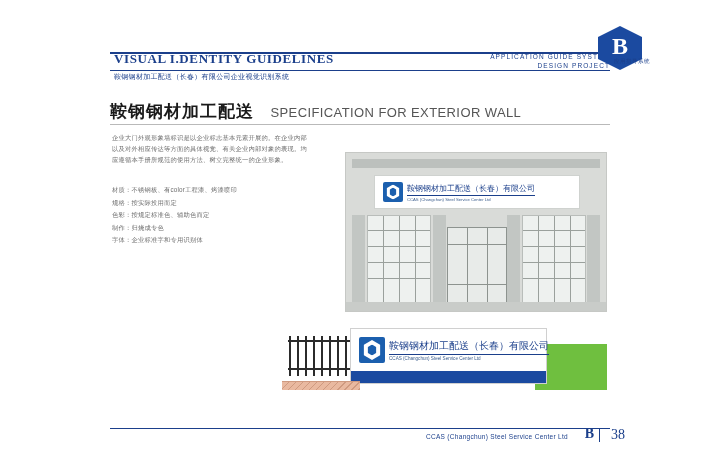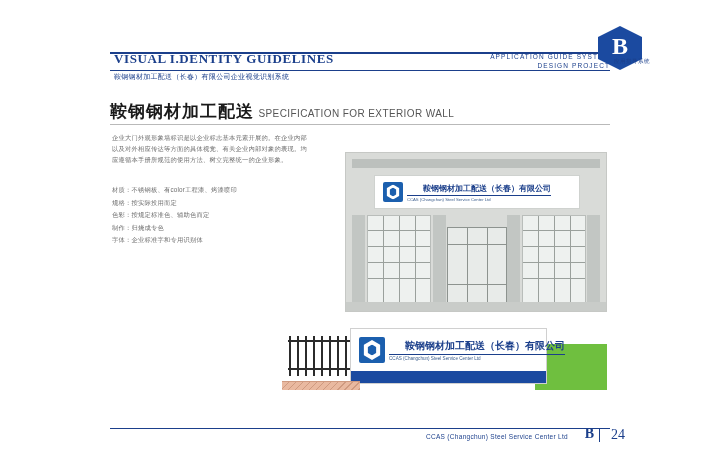--- a/index.html
+++ b/index.html
@@ -103,23 +103,23 @@
     left: 110px; top: 100px;
     white-space: nowrap;
   }
   #sec-title-cn {
     font-size: 17px;
     font-weight: bold;
     color: #1a1a1a;
     letter-spacing: 1px;
   }
   #sec-title-en {
-    font-size: 10px;
+    font-size: 13px;
     color: #555555;
-    margin-left: 0;
+    margin-left: 12px;
     letter-spacing: 0.4px;
   }
   #sec-rule {
     position: absolute;
     left: 110px; top: 124px;
     width: 500px; height: 1px;
     background: #b9b9b9;
   }
 
   
@@ -219,24 +219,23 @@
   }
   .lk-mark .hexin2 {
     position: absolute;
     left: 50%; top: 50%;
     transform: translate(-50%, -50%);
     background: #1b5fae;
     clip-path: polygon(50% 0%, 100% 25%, 100% 75%, 50% 100%, 0% 75%, 0% 25%);
   }
   .lk-text { margin-left: 4px; }
   .lk-cn {
-    font-weight: bold;
-    color: #1b3f8b;
-    white-space: nowrap;
-    margin-left: 16px;
+    font-weight: normal;
+    color: #1b3f8b;
+    white-space: nowrap;
   }
   .lk-en {
     color: #3a5c8c;
     white-space: nowrap;
   }
   .lk-sep {
     background: #1b3f8b;
     height: 1px;
     margin: 1px 0;
   }
@@ -467,15 +466,15 @@
     </div>
 
     <div class="base"></div>
     <div class="hatch"></div>
   </div>
 
   <div id="footer-rule"></div>
   <div id="footer-text">CCAS (Changchun) Steel Service Center Ltd</div>
   <div id="footer-sec">B</div>
   <div id="footer-bar"></div>
-  <div id="footer-page">24</div>
+  <div id="footer-page">38</div>
 
 </div>
 
 </body></html>

